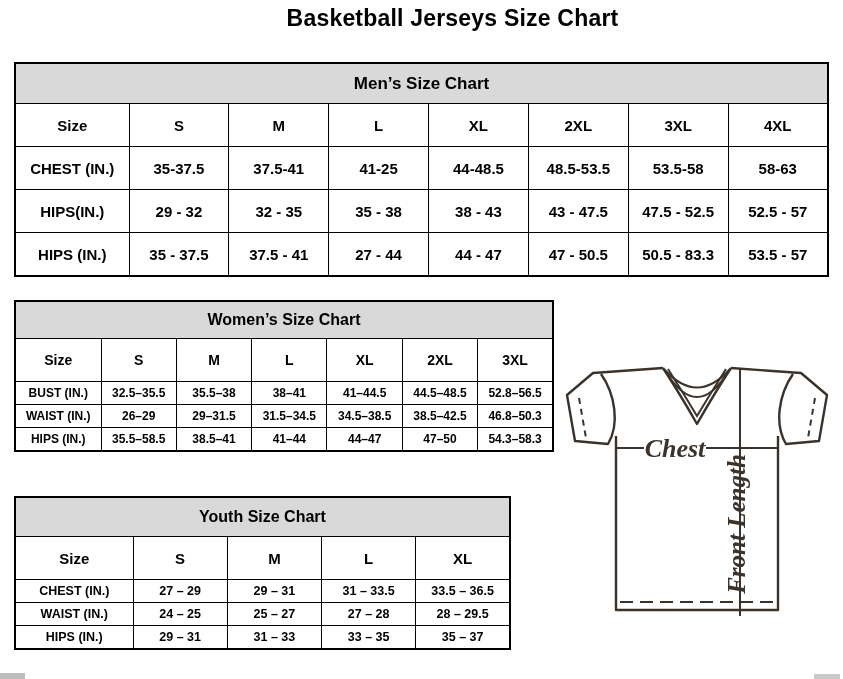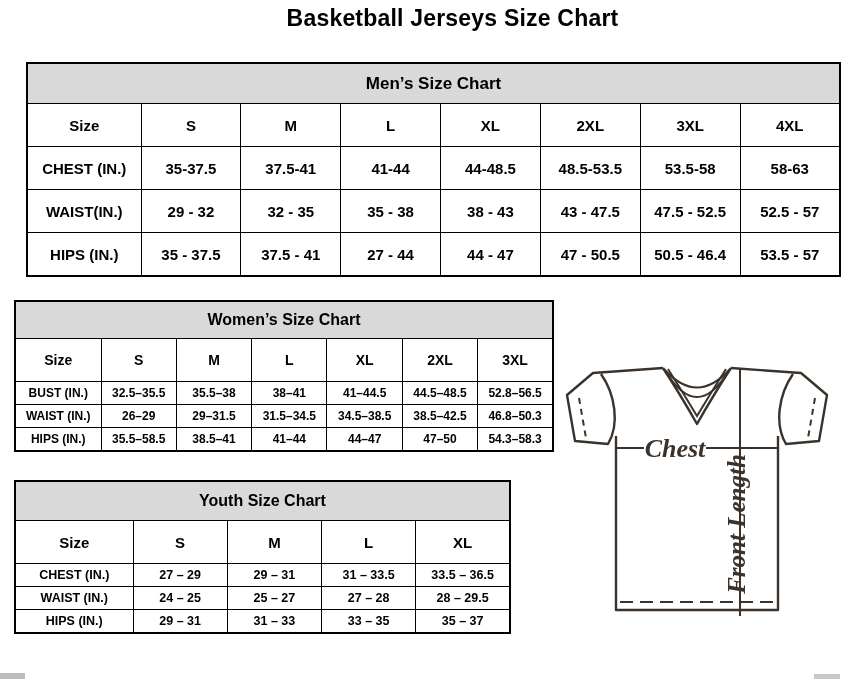--- a/index.html
+++ b/index.html
@@ -19,33 +19,33 @@
   table.size-table{
     position:absolute;border-collapse:collapse;table-layout:fixed;
     border:2px solid var(--border);background:#fff;
   }
   .size-table th,.size-table td{
     border:1px solid var(--border);text-align:center;vertical-align:middle;
     font-weight:bold;padding:0;overflow:hidden;white-space:nowrap;
   }
   .band td{background:var(--header-bg);}
   
-  .mens{left:14px;top:62px;width:815px;margin-left:12px;}
+  .mens{left:14px;top:62px;width:815px;}
   .mens .band td{height:39px;font-size:17px;}
   .mens .colhead th{height:42px;font-size:15px;}
   .mens .datarow td{height:42px;font-size:15px;}
   .mens .rowlabel{font-size:14px;}
   
   .womens{left:14px;top:300px;width:540px;}
   .womens .band td{height:36px;font-size:16px;}
   .womens .colhead th{height:42px;font-size:14px;}
   .womens .datarow td{height:22px;font-size:12px;}
   .womens .rowlabel{font-size:11px;}
   
-  .youth{left:14px;top:480px;width:497px;}
+  .youth{left:14px;top:496px;width:497px;}
   .youth .band td{height:38px;font-size:16px;}
   .youth .colhead th{height:42px;font-size:15px;}
   .youth .datarow td{height:22px;font-size:12.5px;}
   .youth .rowlabel{font-size:11.5px;}
   
   .jersey{position:absolute;left:552px;top:360px;width:285px;height:265px;}
   .jl{stroke:var(--jersey-line);fill:none;stroke-width:2.4;stroke-linejoin:round;}
   .jl-thin{stroke:var(--jersey-line);fill:none;stroke-width:2;}
   .jersey text{
     fill:var(--jersey-line);
@@ -85,44 +85,44 @@
       <th>L</th>
       <th>XL</th>
       <th>2XL</th>
       <th>3XL</th>
       <th>4XL</th>
     </tr>
     <tr class="datarow">
       <td class="rowlabel">CHEST (IN.)</td>
       <td>35-37.5</td>
       <td>37.5-41</td>
-      <td>41-44</td>
+      <td>41-25</td>
       <td>44-48.5</td>
       <td>48.5-53.5</td>
       <td>53.5-58</td>
       <td>58-63</td>
     </tr>
     <tr class="datarow">
-      <td class="rowlabel">WAIST(IN.)</td>
+      <td class="rowlabel">HIPS(IN.)</td>
       <td>29 - 32</td>
       <td>32 - 35</td>
       <td>35 - 38</td>
       <td>38 - 43</td>
       <td>43 - 47.5</td>
       <td>47.5 - 52.5</td>
       <td>52.5 - 57</td>
     </tr>
     <tr class="datarow">
       <td class="rowlabel">HIPS (IN.)</td>
       <td>35 - 37.5</td>
       <td>37.5 - 41</td>
       <td>27 - 44</td>
       <td>44 - 47</td>
       <td>47 - 50.5</td>
-      <td>50.5 - 46.4</td>
+      <td>50.5 - 83.3</td>
       <td>53.5 - 57</td>
     </tr>
   </tbody>
     </table>
 
   <table class="size-table womens">
     <colgroup>
         <col style="width:86px">
         <col>
         <col>

